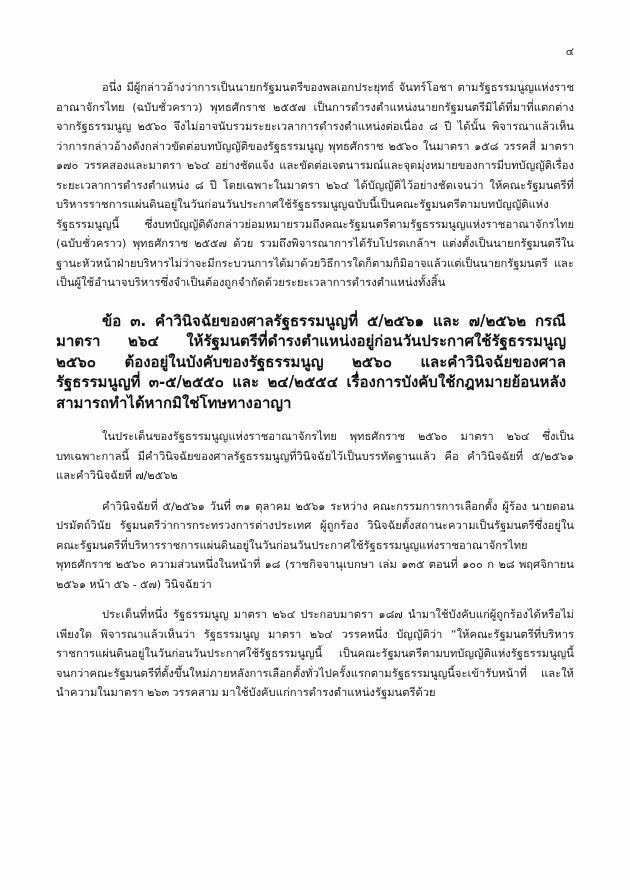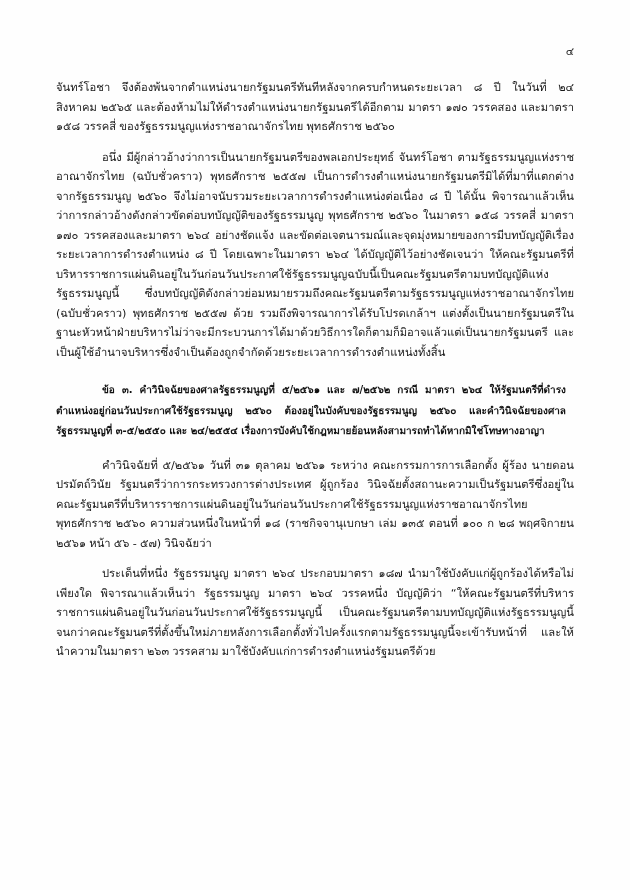--- a/index.html
+++ b/index.html
@@ -44,21 +44,21 @@
     text-align: justify;
     text-justify: inter-word;
     color: #171717;
     word-spacing: -0.3px;
   }
   p.para.indent {
     text-indent: 46px;
   }
   p.heading {
     margin: 18px 8px 14px 0;
-    font-size: 10px;
+    font-size: 15px;
     line-height: 20.5px;
     text-align: justify;
     font-weight: bold;
     text-indent: 46px;
     color: #111111;
   }
   p.quote {
     margin: 0 0 11px 0;
     font-size: 11.2px;
     line-height: 19.5px;
@@ -68,20 +68,20 @@
   }
 </style>
 </head>
 <body>
 
 <div class="page">
 
   <div class="page-number">๔</div>
 
   <div class="content">
-    <p class="para">จันทร์โอชา จึงต้องพ้นจากตำแหน่งนายกรัฐมนตรีทันทีหลังจากครบกำหนดระยะเวลา ๘ ปี ในวันที่ ๒๔ สิงหาคม ๒๕๖๕ และต้องห้ามไม่ให้ดำรงตำแหน่งนายกรัฐมนตรีได้อีกตาม มาตรา ๑๗๐ วรรคสอง และมาตรา ๑๕๘ วรรคสี่ ของรัฐธรรมนูญแห่งราชอาณาจักรไทย พุทธศักราช ๒๕๖๐</p>
     <p class="para indent">อนึ่ง มีผู้กล่าวอ้างว่าการเป็นนายกรัฐมนตรีของพลเอกประยุทธ์ จันทร์โอชา ตามรัฐธรรมนูญแห่งราชอาณาจักรไทย (ฉบับชั่วคราว) พุทธศักราช ๒๕๕๗ เป็นการดำรงตำแหน่งนายกรัฐมนตรีมิได้ที่มาที่แตกต่างจากรัฐธรรมนูญ ๒๕๖๐ จึงไม่อาจนับรวมระยะเวลาการดำรงตำแหน่งต่อเนื่อง ๘ ปี ได้นั้น พิจารณาแล้วเห็นว่าการกล่าวอ้างดังกล่าวขัดต่อบทบัญญัติของรัฐธรรมนูญ พุทธศักราช ๒๕๖๐ ในมาตรา ๑๕๘ วรรคสี่ มาตรา ๑๗๐ วรรคสองและมาตรา ๒๖๔ อย่างชัดแจ้ง และขัดต่อเจตนารมณ์และจุดมุ่งหมายของการมีบทบัญญัติเรื่องระยะเวลาการดำรงตำแหน่ง ๘ ปี โดยเฉพาะในมาตรา ๒๖๔ ได้บัญญัติไว้อย่างชัดเจนว่า ให้คณะรัฐมนตรีที่บริหารราชการแผ่นดินอยู่ในวันก่อนวันประกาศใช้รัฐธรรมนูญฉบับนี้เป็นคณะรัฐมนตรีตามบทบัญญัติแห่งรัฐธรรมนูญนี้ ซึ่งบทบัญญัติดังกล่าวย่อมหมายรวมถึงคณะรัฐมนตรีตามรัฐธรรมนูญแห่งราชอาณาจักรไทย (ฉบับชั่วคราว) พุทธศักราช ๒๕๕๗ ด้วย รวมถึงพิจารณาการได้รับโปรดเกล้าฯ แต่งตั้งเป็นนายกรัฐมนตรีในฐานะหัวหน้าฝ่ายบริหารไม่ว่าจะมีกระบวนการได้มาด้วยวิธีการใดก็ตามก็มิอาจแล้วแต่เป็นนายกรัฐมนตรี และเป็นผู้ใช้อำนาจบริหารซึ่งจำเป็นต้องถูกจำกัดด้วยระยะเวลาการดำรงตำแหน่งทั้งสิ้น</p>
     <p class="heading">ข้อ ๓. คำวินิจฉัยของศาลรัฐธรรมนูญที่ ๕/๒๕๖๑ และ ๗/๒๕๖๒ กรณี มาตรา ๒๖๔ ให้รัฐมนตรีที่ดำรงตำแหน่งอยู่ก่อนวันประกาศใช้รัฐธรรมนูญ ๒๕๖๐ ต้องอยู่ในบังคับของรัฐธรรมนูญ ๒๕๖๐ และคำวินิจฉัยของศาลรัฐธรรมนูญที่ ๓-๕/๒๕๕๐ และ ๒๔/๒๕๕๔ เรื่องการบังคับใช้กฎหมายย้อนหลังสามารถทำได้หากมิใช่โทษทางอาญา</p>
+    <p class="para indent">ในประเด็นของรัฐธรรมนูญแห่งราชอาณาจักรไทย พุทธศักราช ๒๕๖๐ มาตรา ๒๖๔ ซึ่งเป็นบทเฉพาะกาลนี้ มีคำวินิจฉัยของศาลรัฐธรรมนูญที่วินิจฉัยไว้เป็นบรรทัดฐานแล้ว คือ คำวินิจฉัยที่ ๕/๒๕๖๑ และคำวินิจฉัยที่ ๗/๒๕๖๒</p>
     <p class="para indent">คำวินิจฉัยที่ ๕/๒๕๖๑ วันที่ ๓๑ ตุลาคม ๒๕๖๑ ระหว่าง คณะกรรมการการเลือกตั้ง ผู้ร้อง นายดอน ปรมัตถ์วินัย รัฐมนตรีว่าการกระทรวงการต่างประเทศ ผู้ถูกร้อง วินิจฉัยตั้งสถานะความเป็นรัฐมนตรีซึ่งอยู่ในคณะรัฐมนตรีที่บริหารราชการแผ่นดินอยู่ในวันก่อนวันประกาศใช้รัฐธรรมนูญแห่งราชอาณาจักรไทย พุทธศักราช ๒๕๖๐ ความส่วนหนึ่งในหน้าที่ ๑๘ (ราชกิจจานุเบกษา เล่ม ๑๓๕ ตอนที่ ๑๐๐ ก ๒๘ พฤศจิกายน ๒๕๖๑ หน้า ๕๖ - ๕๗) วินิจฉัยว่า</p>
     <p class="para indent">ประเด็นที่หนึ่ง รัฐธรรมนูญ มาตรา ๒๖๔ ประกอบมาตรา ๑๘๗ นำมาใช้บังคับแก่ผู้ถูกร้องได้หรือไม่ เพียงใด พิจารณาแล้วเห็นว่า รัฐธรรมนูญ มาตรา ๒๖๔ วรรคหนึ่ง บัญญัติว่า “ให้คณะรัฐมนตรีที่บริหารราชการแผ่นดินอยู่ในวันก่อนวันประกาศใช้รัฐธรรมนูญนี้ เป็นคณะรัฐมนตรีตามบทบัญญัติแห่งรัฐธรรมนูญนี้ จนกว่าคณะรัฐมนตรีที่ตั้งขึ้นใหม่ภายหลังการเลือกตั้งทั่วไปครั้งแรกตามรัฐธรรมนูญนี้จะเข้ารับหน้าที่ และให้นำความในมาตรา ๒๖๓ วรรคสาม มาใช้บังคับแก่การดำรงตำแหน่งรัฐมนตรีด้วย</p>
   </div>
 
 </div>
 
 </body></html>

